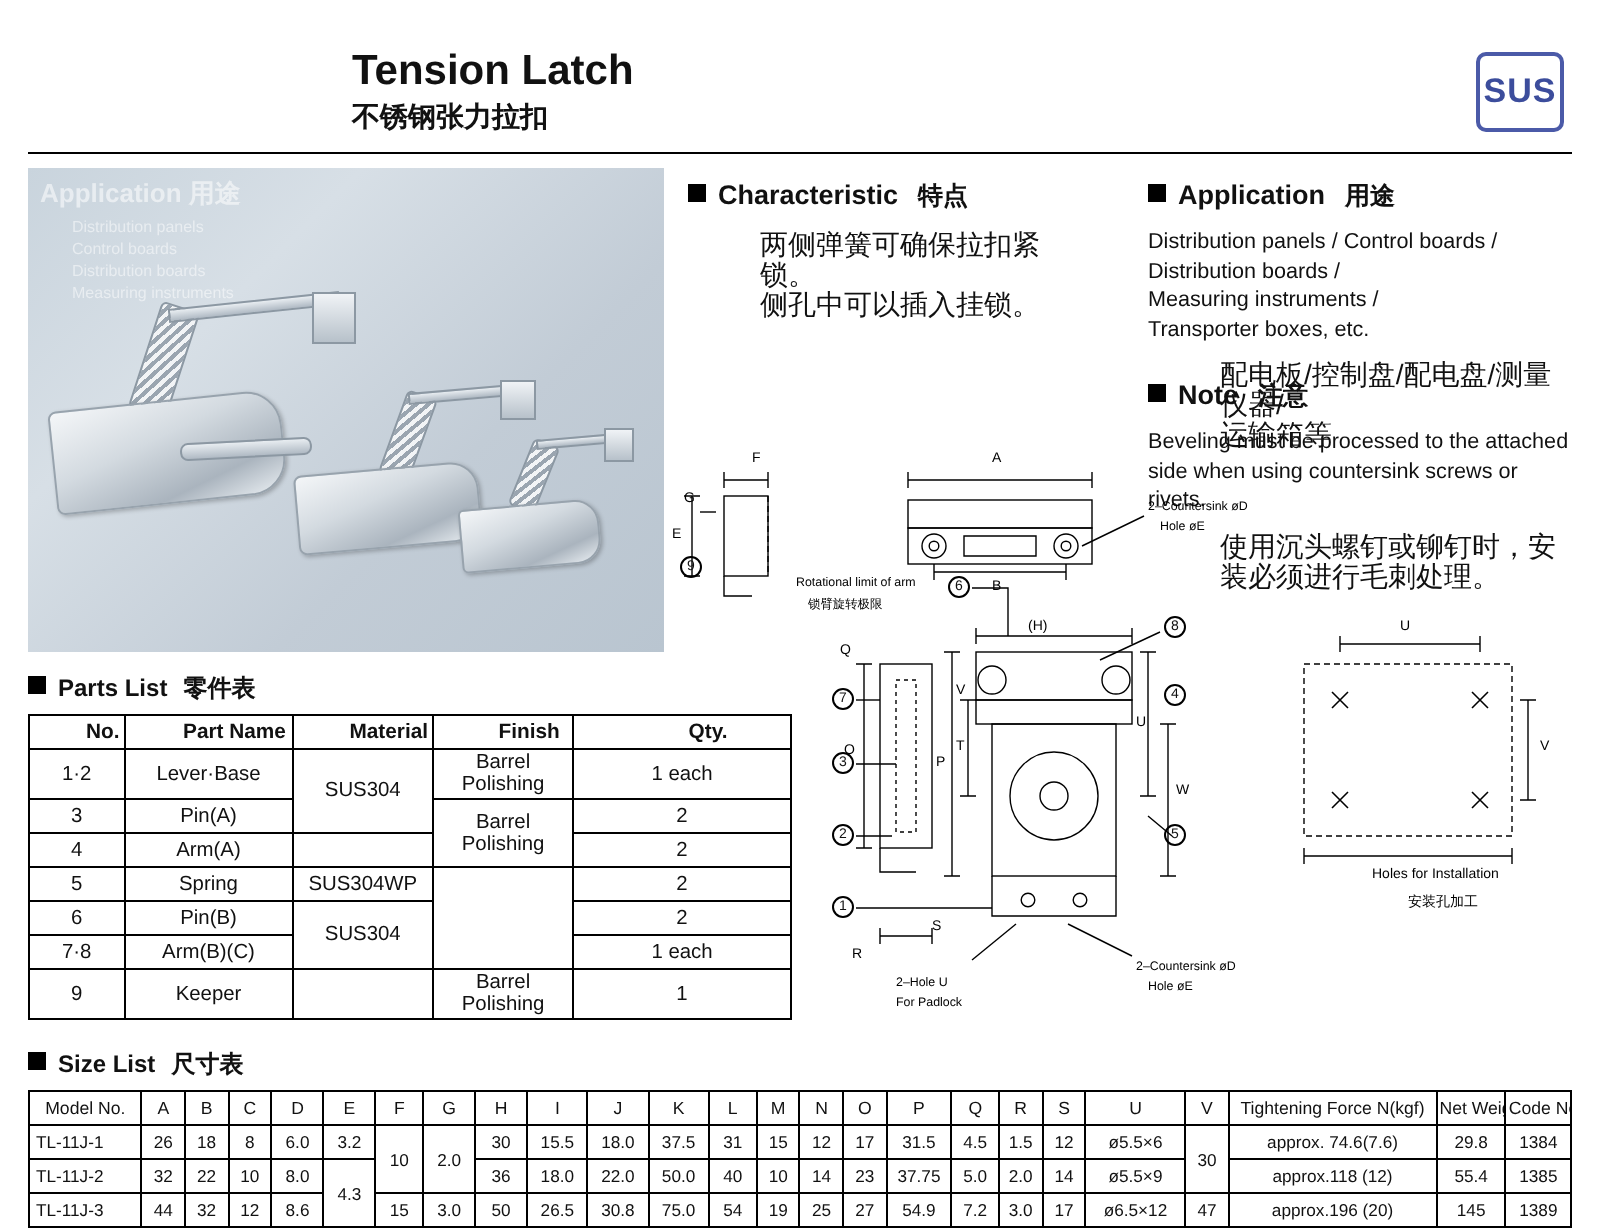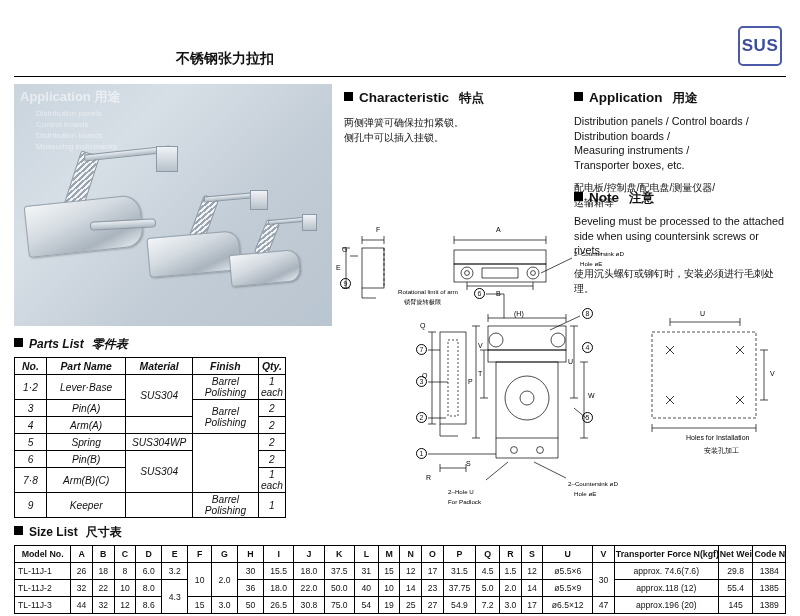--- a/index.html
+++ b/index.html
@@ -71,62 +71,63 @@
   }
 
   
   .sqbullet {
     display:inline-block; width:9px; height:9px; background:#000;
     margin-right:6px; vertical-align:1px;
   }
   .col-head { font-size:13.5px; font-weight:bold; }
   .col-head .cn { font-size:12.5px; font-weight:bold; margin-left:10px;text-align:right; }
   .body-txt { font-size:10.8px; line-height:14.5px; }
-  .body-cn { font-size:10px; line-height:15px; }
+  .body-cn { font-size:14px; line-height:15px;margin-left:36px; }
 
   #characteristic { position:absolute; left:344px; top:90px; width:190px; }
   #application { position:absolute; left:574px; top:90px; width:214px; }
   #note { position:absolute; left:574px; top:190px; width:214px; }
 
   
-  #parts-section { position:absolute; left:14px; top:336px; width:272px;font-style:italic; }
+  #parts-section { position:absolute; left:14px; top:336px; width:382px; }
   .sec-label { font-size:12px; font-weight:bold; margin-bottom:4px; }
   .sec-label .cn { font-weight:bold; margin-left:8px; }
   table.grid { border-collapse:collapse; width:100%; }
   table.grid td, table.grid th {
     border:1px solid #000; font-size:10.2px; text-align:center;
     padding:1px 2px; font-weight:normal; height:17px;
   }
-  table.grid th { font-weight:bold; font-size:10.4px; }
+  table.grid th { font-weight:bold; font-size:10.4px;padding-left:28px; }
 
   
   #size-section { position:absolute; left:14px; top:524px; width:772px; }
   table.size { border-collapse:collapse; width:772px; table-layout:fixed; }
   table.size th, table.size td {
     border:1px solid #000; font-size:8.6px; text-align:center;
     padding:0 1px; height:17px; font-weight:normal;
     overflow:hidden; white-space:nowrap;
   }
-  table.size th { font-weight:bold; font-size:8.8px;text-align:center; }
+  table.size th { font-weight:normal; font-size:8.8px;text-align:center; }
   table.size td.lefty { text-align:left; padding-left:3px; }
 
   
   #drawings { position:absolute; left:336px; top:222px; width:452px; height:300px; }
   .dwg-txt { position:absolute; font-size:7px; color:#000; white-space:nowrap; }
   .dwg-txt.sm { font-size:6.2px; }
   .callout {
     position:absolute; width:11px; height:11px; border:1px solid #000;
     border-radius:50%; font-size:7px; text-align:center; line-height:10px;
   }
   svg { display:block; }
 </style>
 </head>
 <body>
 
 <div class="header">
+  <div class="title-en">Tension Latch</div>
   <div class="title-cn">不锈钢张力拉扣</div>
   <div class="sus-badge">SUS</div>
   <div class="hrule"></div>
 </div>
 
 <div class="photo">
   <div class="wm">Application  用途</div>
   <div class="wm2" style="white-space:pre-line">Distribution panels
 Control boards
 Distribution boards
@@ -408,21 +409,21 @@
         <th>L</th>
         <th>M</th>
         <th>N</th>
         <th>O</th>
         <th>P</th>
         <th>Q</th>
         <th>R</th>
         <th>S</th>
         <th>U</th>
         <th>V</th>
-        <th>Transporter Force N(kgf)</th>
+        <th>Tightening Force N(kgf)</th>
         <th>Net Weight(g)</th>
         <th>Code No.</th>
       </tr>
     </thead>
     <tbody>
 
       <tr>
         <td class="lefty">TL-11J-1</td>
         <td>26</td>
         <td>18</td>

